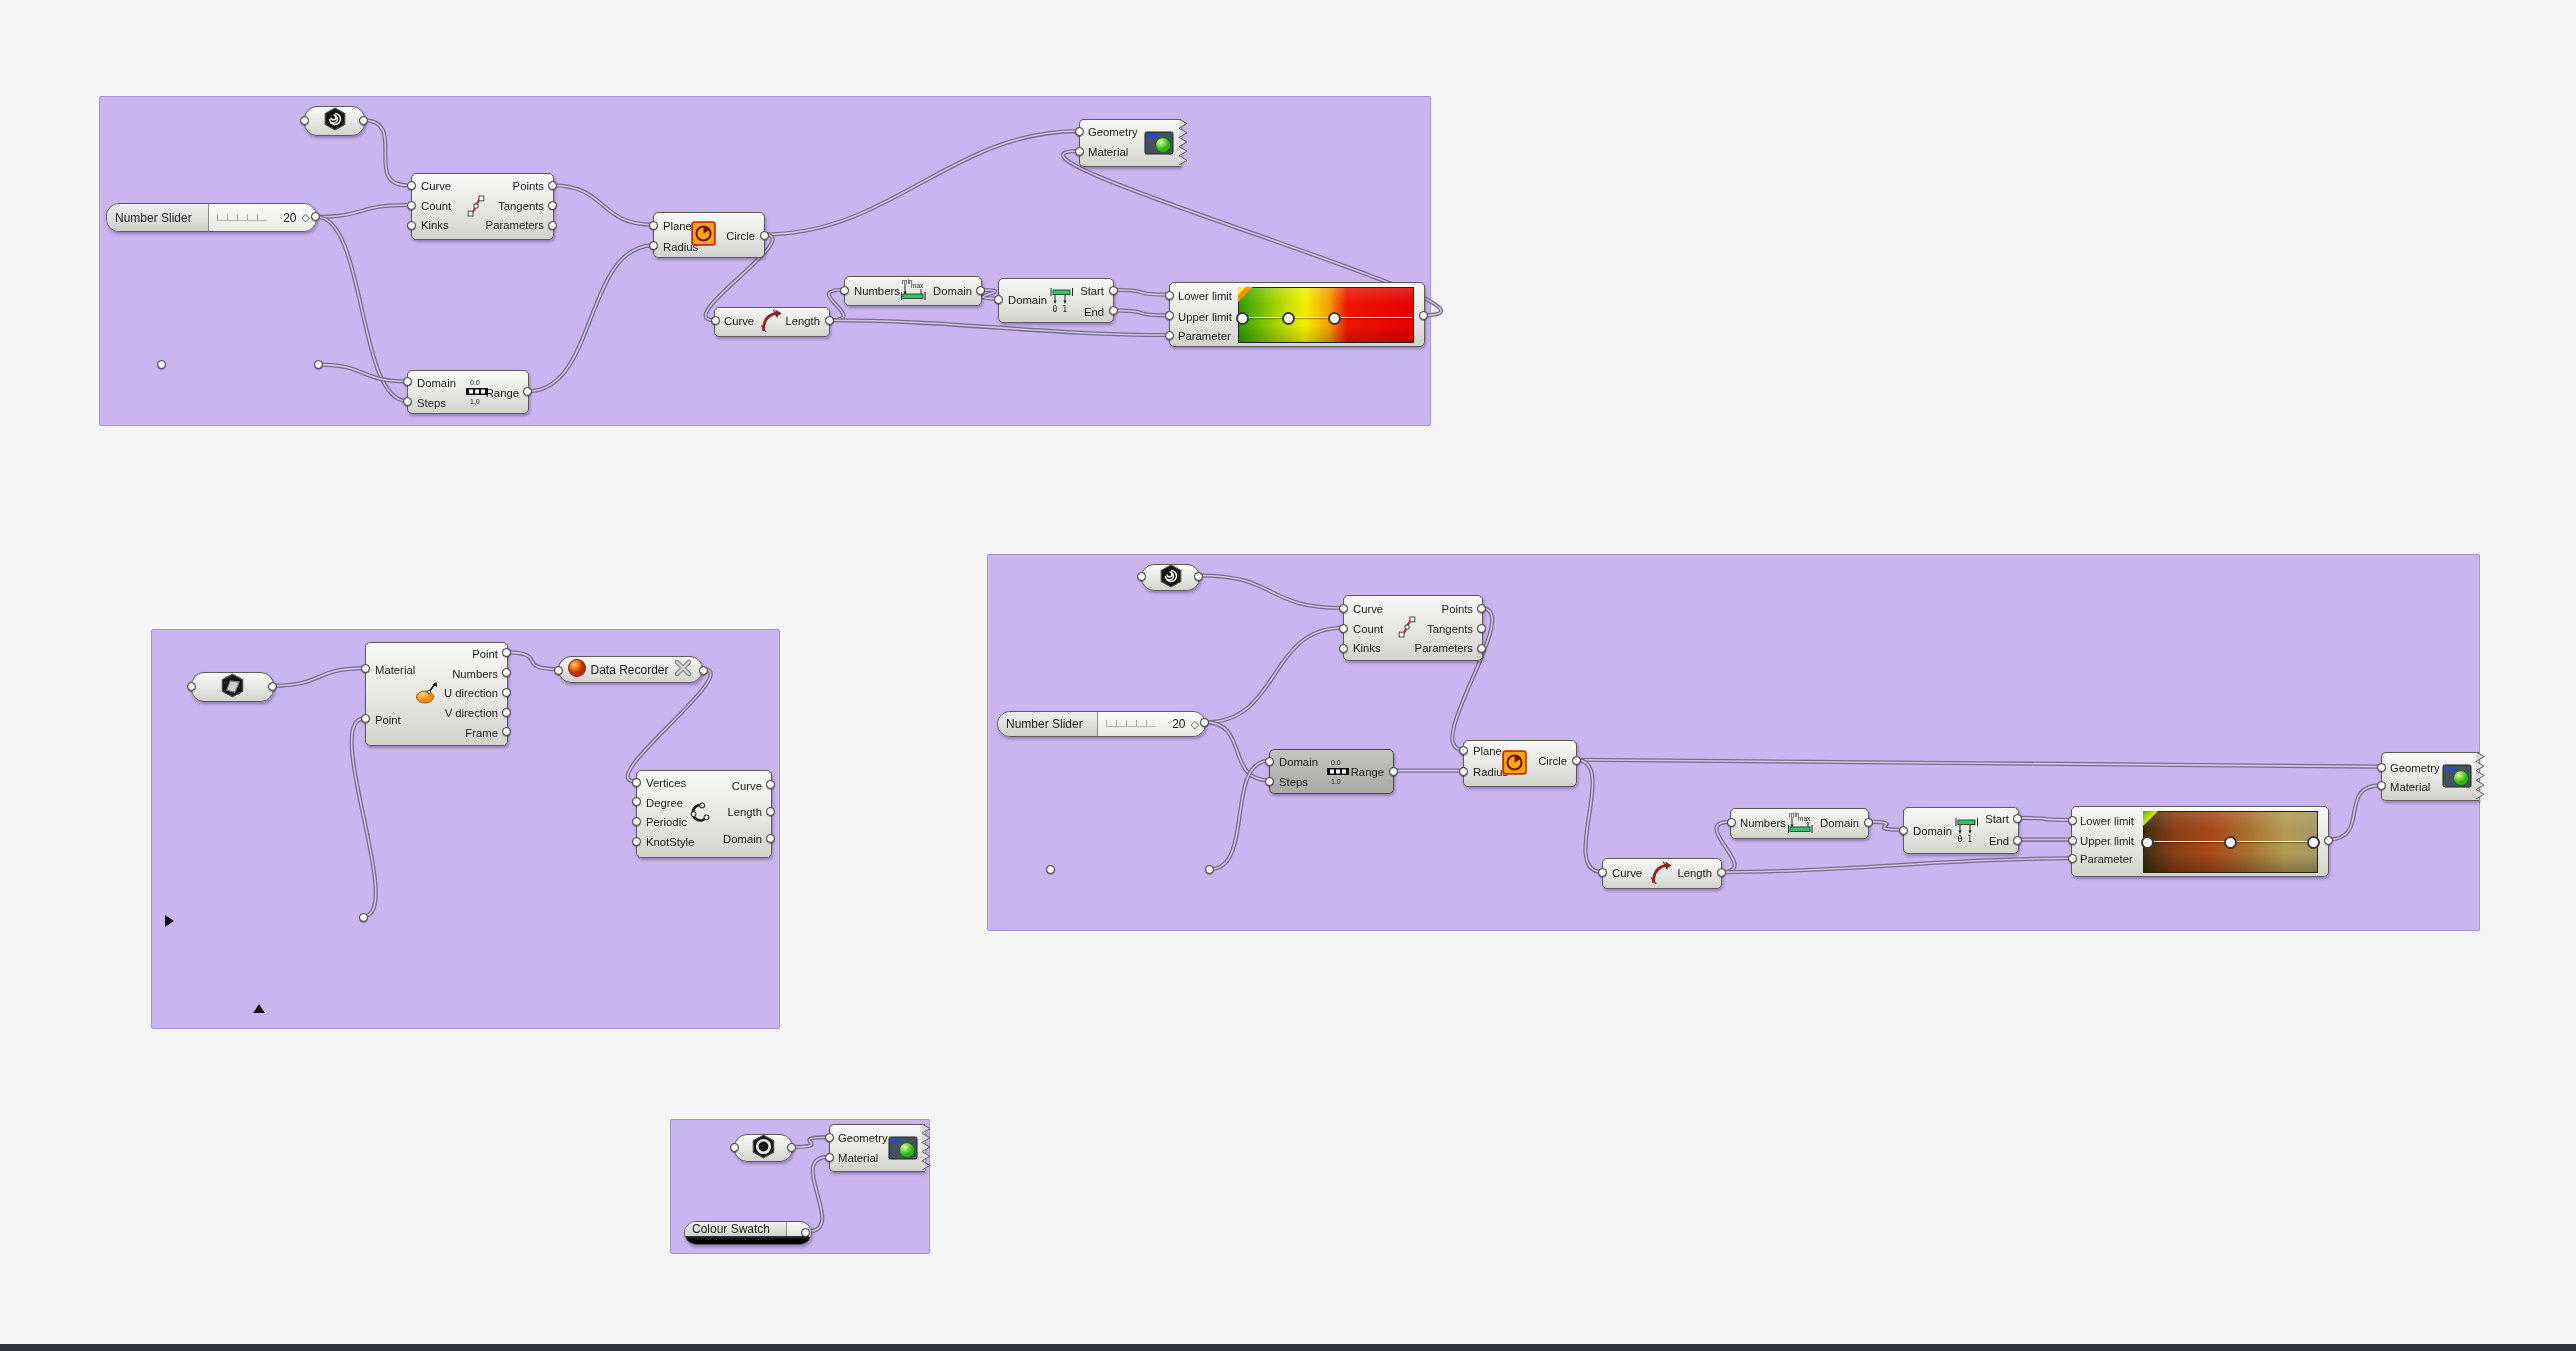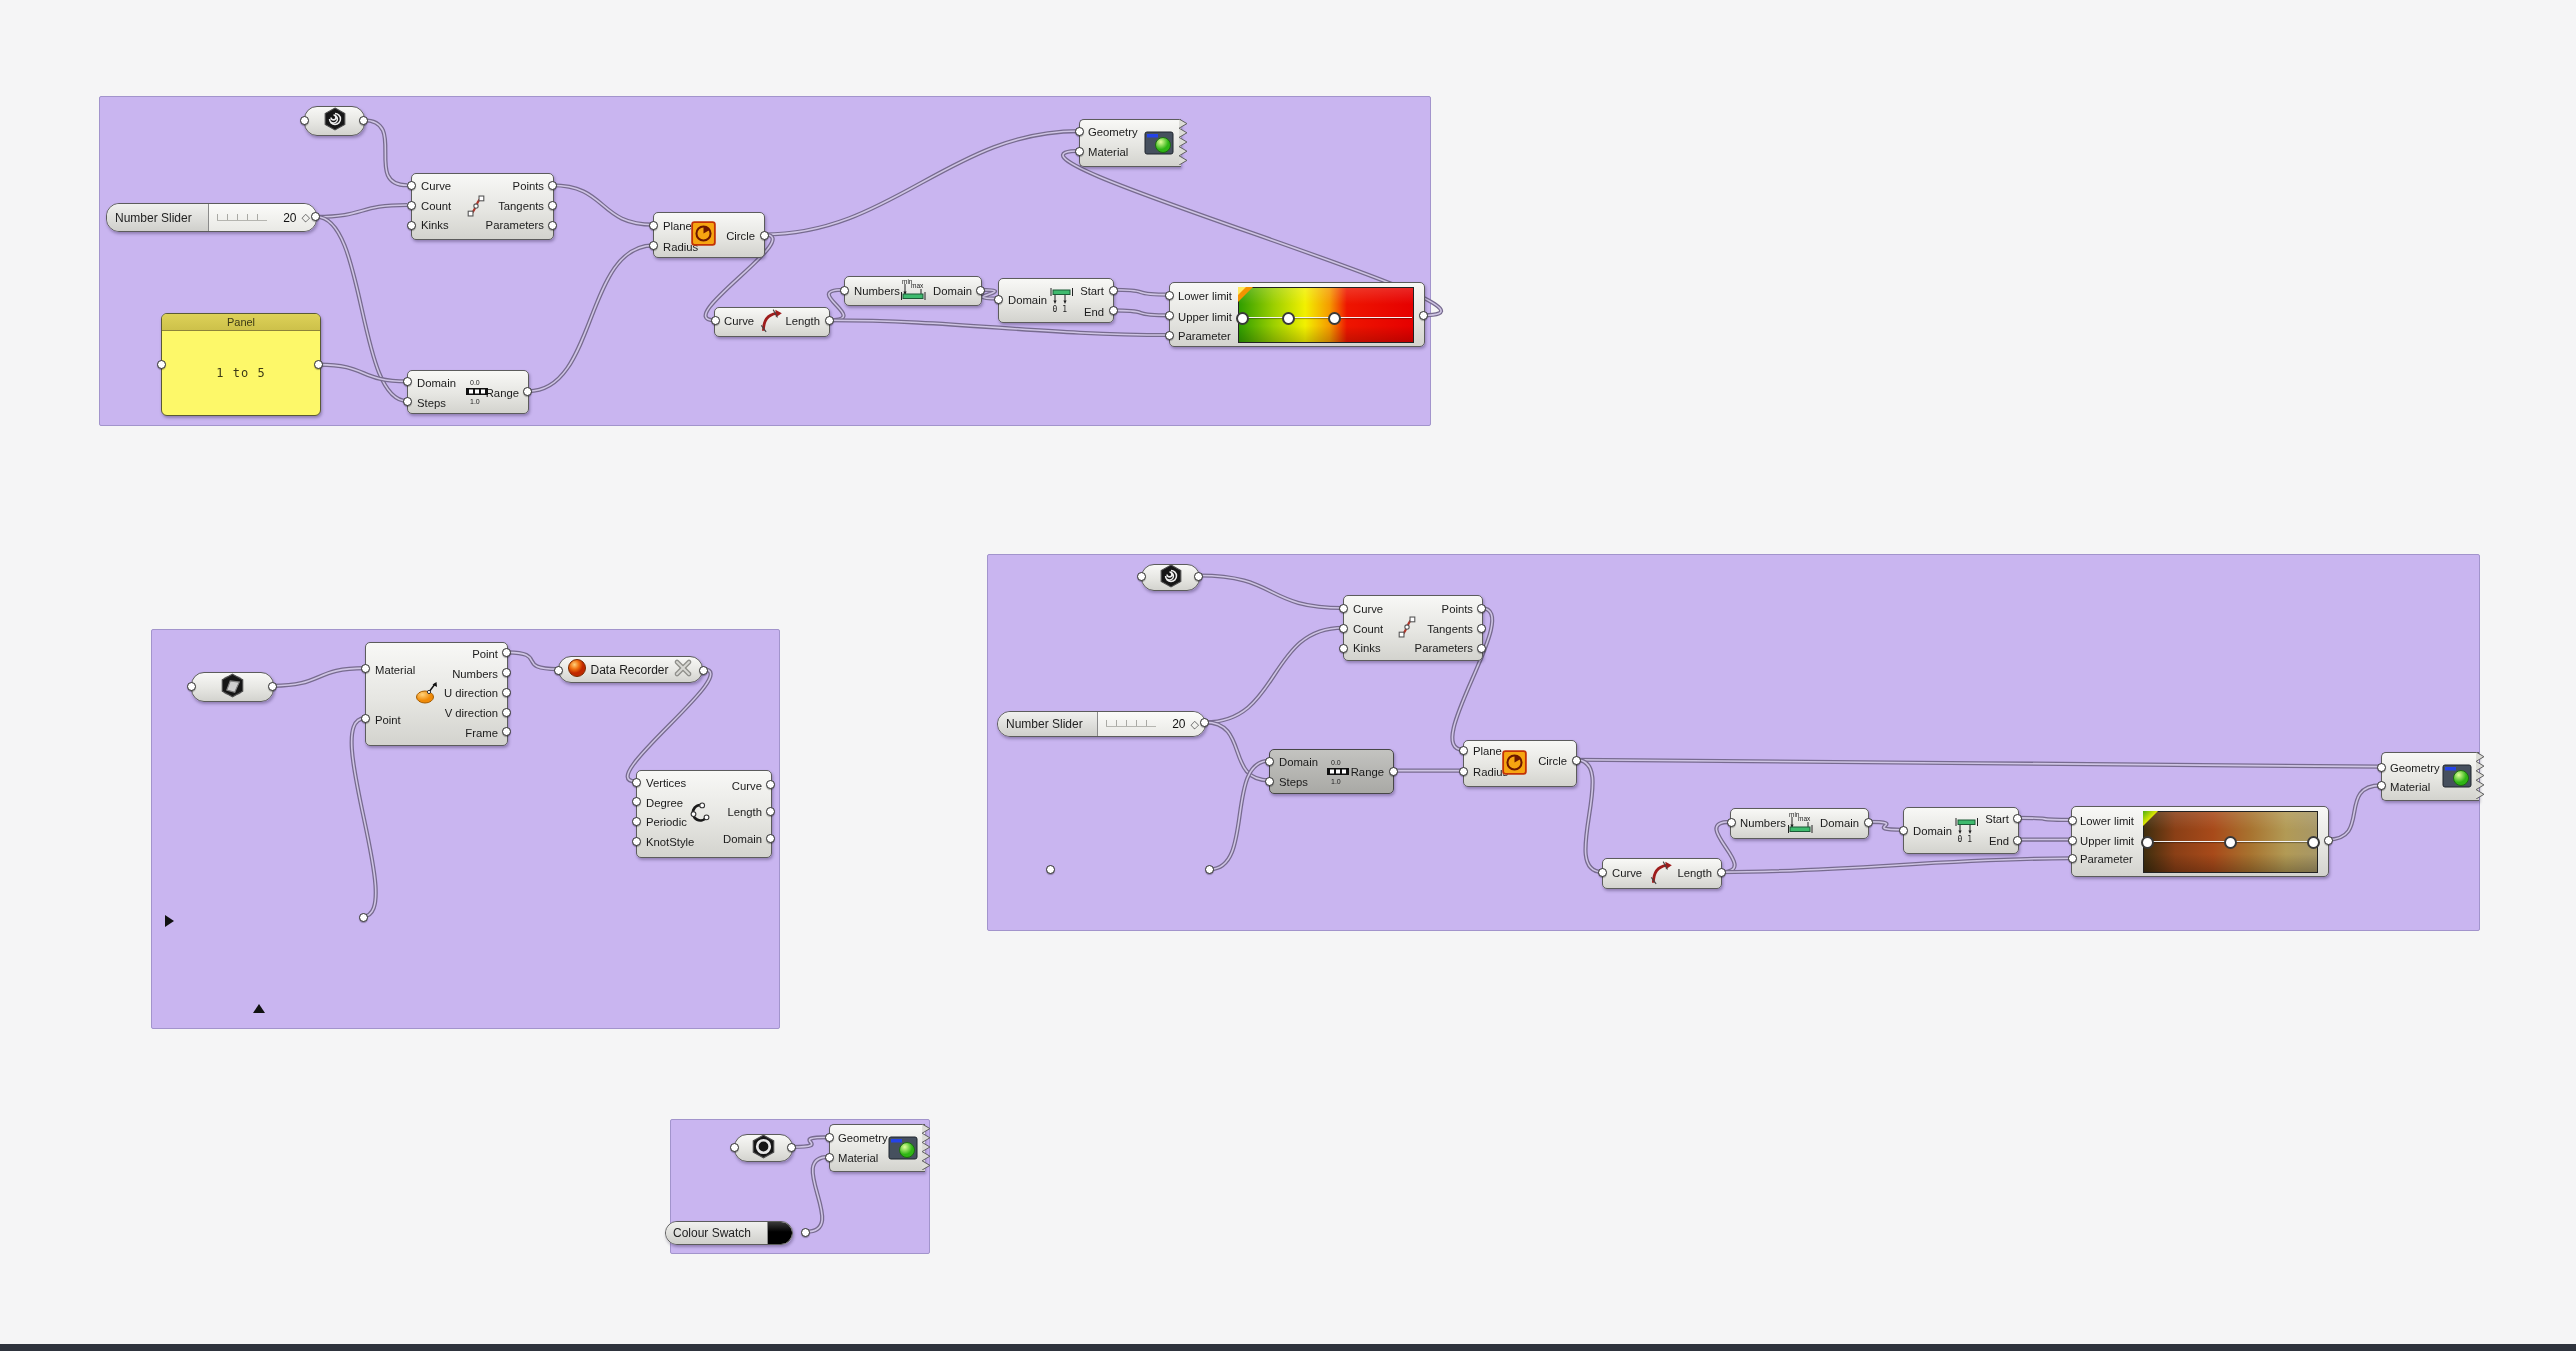--- a/index.html
+++ b/index.html
@@ -176,24 +176,20 @@
     <div class="grip" style="left: 407px; top: 221px; width: 7px; height: 7px;"></div>
     <div class="grip" style="left: 548px; top: 181px; width: 7px; height: 7px;"></div>
     <div class="grip" style="left: 548px; top: 201px; width: 7px; height: 7px;"></div>
     <div class="grip" style="left: 548px; top: 221px; width: 7px; height: 7px;"></div>
     <span class="icon" style="left: 464px; top: 193px;"><svg width="24" height="26" viewBox="0 0 22 24">
         <path d="M6 19 C10 19 12 5 16 5" fill="none" stroke="#b23428" stroke-width="2"></path>
         <rect x="3.8" y="16.8" width="4.4" height="4.4" fill="#fff" stroke="#555"></rect>
         <rect x="13.8" y="2.8" width="4.4" height="4.4" fill="#fff" stroke="#555"></rect>
         <circle cx="11" cy="12" r="2" fill="#fff" stroke="#555"></circle>
       </svg></span>
-    <div class="panel" style="left: 161px; top: 313px; width: 158px; height: 101px;">
-      <div class="panel-title">Panel</div>
-      <div class="panel-body">1 to 5</div>
-    </div>
     <div class="grip" style="left: 157px; top: 360px; width: 7px; height: 7px;"></div>
     <div class="grip" style="left: 314px; top: 360px; width: 7px; height: 7px;"></div>
     <div class="comp" style="left: 407px; top: 370px; width: 120px; height: 42px;">
       <div class="port-label" style="top: 5px; left: 9px;">Domain</div>
       <div class="port-label" style="top: 25px; left: 9px;">Steps</div>
       <div class="port-label out-label" style="top: 15px; right: 9px;">Range</div>
     </div>
     <div class="grip" style="left: 403px; top: 377px; width: 7px; height: 7px;"></div>
     <div class="grip" style="left: 403px; top: 397px; width: 7px; height: 7px;"></div>
     <div class="grip" style="left: 523px; top: 387px; width: 7px; height: 7px;"></div>
@@ -573,19 +569,19 @@
             <stop offset="100%" stop-color="#2fb515"></stop>
           </radialGradient>
         </defs>
         <rect x="1" y="1" width="28" height="22" rx="2" fill="#46505e" stroke="#1e242c"></rect>
         <rect x="3" y="3" width="11" height="3.5" fill="#2443e8"></rect>
         <circle cx="19" cy="14" r="7.5" fill="url(#gs)" stroke="#1c6b10"></circle>
       </svg></span>
     <span class="jag icon" style="left: 922px; top: 1124px;"><svg width="10" height="46" viewBox="0 0 10 47">
         <path d="M0 0 L8 4.7 L0 9.4 L8 14.1 L0 18.8 L8 23.5 L0 28.2 L8 32.9 L0 37.6 L8 42.3 L0 47 " fill="#dcdcd7" stroke="#5c5c5c" stroke-width="1"></path>
       </svg></span>
-    <div class="comp capsule swatch" style="left: 665px; top: 1221px; width: 126px; height: 22px;">
+    <div class="comp capsule swatch" style="left: 684px; top: 1221px; width: 126px; height: 22px; flex-direction: column;">
       <div class="swatch-label" style="width: 87px;">Colour Swatch</div>
       <div class="swatch-color"></div>
     </div>
     <div class="grip" style="left: 801px; top: 1228px; width: 7px; height: 7px;"></div>
   </div>
 
 
 </body></html>

